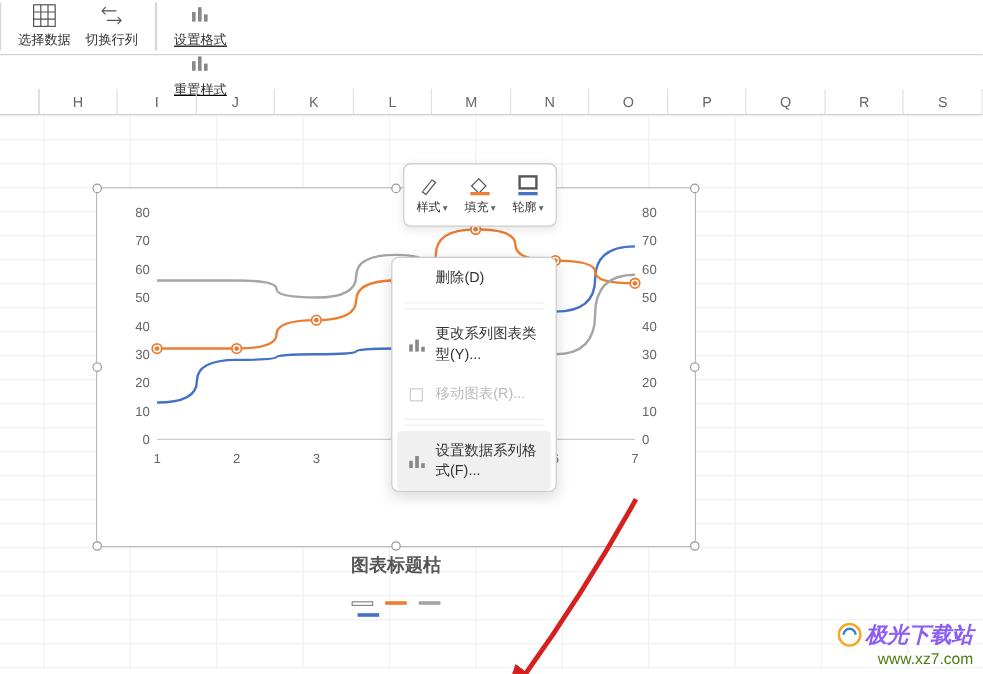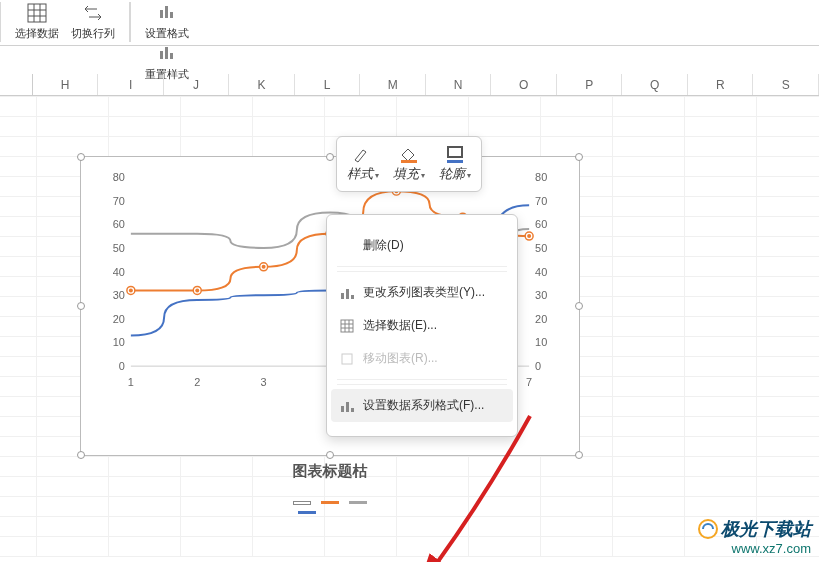--- a/index.html
+++ b/index.html
@@ -4,21 +4,21 @@
   <style>
     * { margin: 0; padding: 0; box-sizing: border-box; }
     body { font-family: "Microsoft YaHei", sans-serif; font-size: 12px; background: #fff; width: 819px; height: 562px; overflow: hidden; position: relative; }
     
     .ribbon { display: flex; align-items: flex-start; padding: 2px 0; border-bottom: 1px solid #d0d0d0; background: #fff; height: 46px; }
     .ribbon-group { display: flex; align-items: center; padding: 0 8px; }
     .ribbon-sep { width: 1px; height: 40px; background: #d8d8d8; }
     .ribbon-btn { display: flex; flex-direction: column; align-items: center; padding: 0 6px; cursor: pointer; }
     .ribbon-btn .ic { width: 24px; height: 22px; display: flex; align-items: center; justify-content: center; }
     .ribbon-btn .lbl { font-size: 11px; color: #333; margin-top: 2px; }
-    .ribbon-btn.small { gap: 4px; }
+    .ribbon-btn.small { gap: 4px; text-decoration: underline; }
     .ribbon-btn.small .ic { width: 18px; height: 18px; }
     
     .col-headers { display: flex; height: 22px; border-bottom: 1px solid #ccc; margin-top: 28px; }
     .col-h { width: 72px; text-align: center; line-height: 22px; font-size: 12px; color: #666; border-right: 1px solid #e0e0e0; }
     .rowcol-corner { width: 36px; border-right: 1px solid #ccc; }
     
     .grid { position: relative; height: 460px; }
     .grid-lines { position: absolute; inset: 0; }
     .hl { position: absolute; left: 0; right: 0; border-top: 1px solid #f0f0f0; }
     .vl { position: absolute; top: 0; bottom: 0; border-left: 1px solid #f0f0f0; }
@@ -31,35 +31,35 @@
     
     .chart-inner { position: absolute; left: 20px; right: 20px; top: 10px; bottom: 40px; }
     .chart-title { position: absolute; bottom: -26px; left: 50%; transform: translateX(-50%); font-size: 15px; font-weight: bold; color: #555; }
     .chart-legend { position: absolute; bottom: -50px; left: 50%; transform: translateX(-50%); display: flex; gap: 10px; }
     .leg-item { width: 18px; height: 3px; }
     .leg-item.sel { border: 1px solid #888; padding: 1px 4px; }
     
     .floating-toolbar { position: absolute; left: 336px; top: 40px; background: #fff; border: 1px solid #ccc; border-radius: 6px; padding: 8px 10px; display: flex; gap: 14px; box-shadow: 0 2px 8px rgba(0,0,0,0.1); }
     .ft-btn { display: flex; flex-direction: column; align-items: center; gap: 2px; cursor: pointer; }
     .ft-btn .ic { width: 22px; height: 18px; }
-    .ft-btn .lbl { font-size: 13px; color: #333; font-style: italic; }
+    .ft-btn .lbl { font-size: 10px; color: #333; }
     .ft-btn .caret { font-size: 8px; color: #666; margin-left: 2px; }
     
-    .context-menu { position: absolute; left: 326px; top: 118px; width: 192px; background: #fff; border: 1px solid #ccc; border-radius: 6px; padding: 14px 0; box-shadow: 0 4px 12px rgba(0,0,0,0.15); }
+    .context-menu { position: absolute; left: 326px; top: 118px; width: 138px; background: #fff; border: 1px solid #ccc; border-radius: 6px; padding: 0 0; box-shadow: 0 4px 12px rgba(0,0,0,0.15); }
     .cm-item { display: flex; align-items: center; gap: 8px; padding: 8px 12px; font-size: 12px; color: #333; cursor: pointer; }
     .cm-item.hover { background: #f0f0f0; border-radius: 4px; margin: 0 4px; padding: 8px 8px; }
     .cm-item.disabled { color: #bbb; }
     .cm-item .ic { width: 16px; height: 16px; flex-shrink: 0; }
     .cm-sep { height: 1px; background: #eee; margin: 4px 10px; }
     
     .red-arrow { position: absolute; left: 400px; top: 310px; width: 140px; height: 200px; pointer-events: none; }
     
     .watermark { position: absolute; right: 8px; bottom: 6px; text-align: right; font-size: 14px; }
-    .wm-logo { display: flex; align-items: center; gap: 2px; justify-content: flex-end; color: #0c4a6e; font-weight: bold; font-style: italic; font-size: 18px; }
-    .wm-url { color: #0f766e; font-size: 13px; }
+    .wm-logo { display: flex; align-items: center; gap: 2px; justify-content: flex-end; color: #8b5cf6; font-weight: bold; font-style: italic; font-size: 18px; }
+    .wm-url { color: #4d7c0f; font-size: 13px; }
   </style>
 </head>
 <body>
 
 <div class="ribbon">
   <div class="ribbon-sep"></div>
   <div class="ribbon-group">
     <div class="ribbon-btn">
       <span class="ic">
           <svg viewBox="0 0 24 24">
@@ -261,27 +261,20 @@
     <div class="cm-sep"></div>
     <div class="cm-sep"></div>
     <div class="cm-item">
         <span class="ic"><svg viewBox="0 0 16 16">
             <rect x="2" y="8" width="3" height="6" fill="#888"></rect>
             <rect x="7" y="4" width="3" height="10" fill="#888"></rect>
             <rect x="12" y="10" width="3" height="4" fill="#888"></rect>
           </svg></span>
         <span>更改系列图表类型(Y)...</span>
       </div>
-    <div class="cm-item">
-        <span class="ic"><svg viewBox="0 0 16 16">
-            <rect x="2" y="2" width="12" height="12" fill="none" stroke="#888"></rect>
-            <path d="M2 6h12M2 10h12M6 2v12M10 2v12" stroke="#888"></path>
-          </svg></span>
-        <span>选择数据(E)...</span>
-      </div>
     <div class="cm-item disabled">
         <span class="ic"><svg viewBox="0 0 16 16">
             <rect x="3" y="3" width="10" height="10" fill="none" stroke="#ccc"></rect>
           </svg></span>
         <span>移动图表(R)...</span>
       </div>
     <div class="cm-sep"></div>
     <div class="cm-sep"></div>
     <div class="cm-item hover">
         <span class="ic"><svg viewBox="0 0 16 16">

